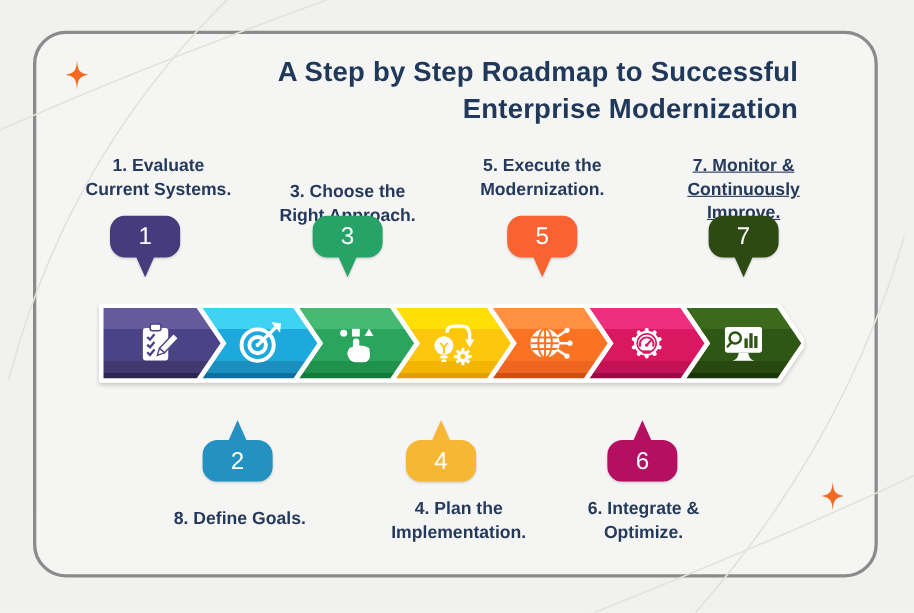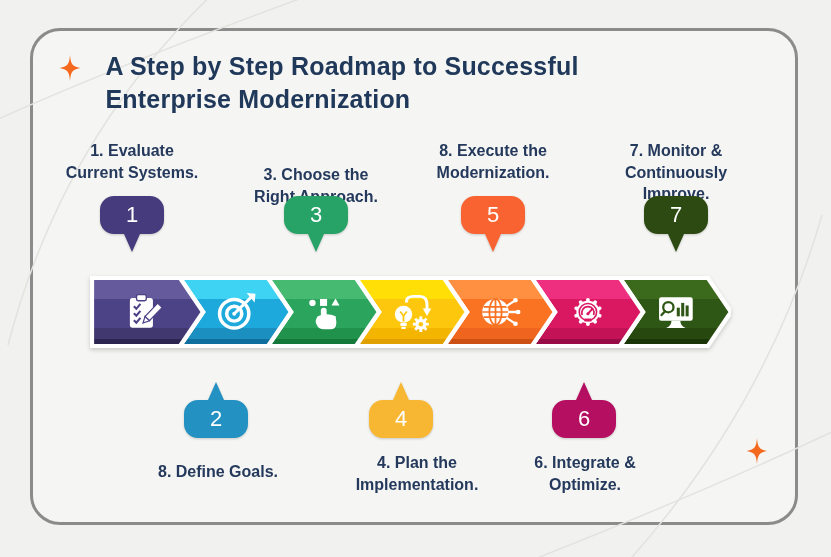--- a/index.html
+++ b/index.html
@@ -13,21 +13,21 @@
     position:absolute;left:30px;top:28px;width:768px;height:497px;
     box-sizing:border-box;border:3px solid var(--card-border,#8b8b8b);
     border-radius:30px;background:#f5f5f3;
   }
   .arcs{position:absolute;inset:0;pointer-events:none;}
   .sparkle{position:absolute;width:26px;height:26px;}
   .sparkle.tl{left:57px;top:55px;}
   .sparkle.br{left:744px;top:438px;}
   .title{
     position:absolute;left:50%;top:50px;transform:translateX(-50%);
-    width:620px;text-align:left;white-space:pre-line;
+    width:620px;text-align:right;white-space:pre-line;
     font-size:25px;font-weight:700;line-height:1.32;letter-spacing:.2px;
     color:var(--title-color,#20395a);
   }
   .step-label{
     position:absolute;transform:translateX(-50%);text-align:center;
     white-space:pre-line;font-size:16px;font-weight:700;line-height:1.35;
     color:var(--label-color,#24395c);
   }
   .bubble{position:absolute;width:64px;height:58px;filter:drop-shadow(0 1px 1px rgba(0,0,0,.18));}
   .bubble svg{position:absolute;left:0;top:0;}
@@ -58,27 +58,27 @@
   <svg class="sparkle tl" viewBox="0 0 24 24">
     <path d="M12 0 C12.7 8.2 13.8 10.6 21.5 12 C13.8 13.4 12.7 15.8 12 24 C11.3 15.8 10.2 13.4 2.5 12 C10.2 10.6 11.3 8.2 12 0 Z" fill="#f4691e"></path>
   </svg>
   <svg class="sparkle br" viewBox="0 0 24 24">
     <path d="M12 0 C12.7 8.2 13.8 10.6 21.5 12 C13.8 13.4 12.7 15.8 12 24 C11.3 15.8 10.2 13.4 2.5 12 C10.2 10.6 11.3 8.2 12 0 Z" fill="#f4691e"></path>
   </svg>
 
   <div class="title">A Step by Step Roadmap to Successful
 Enterprise Modernization</div>
 
-  <div class="step-label" style="left:132px;top:140px;">1. Evaluate
+  <div class="step-label" style="left:144px;top:140px;">1. Evaluate
 Current Systems.</div>
   <div class="step-label" style="left:316px;top:140px;margin-top:24px;">3. Choose the
 Right Approach.</div>
-  <div class="step-label" style="left:493px;top:140px;">8. Execute the
+  <div class="step-label" style="left:493px;top:140px;">5. Execute the
 Modernization.</div>
-  <div class="step-label" style="left:676px;top:140px;">7. Monitor &amp;
+  <div class="step-label" style="left:676px;top:140px;text-decoration:underline;">7. Monitor &amp;
 Continuously Improve.</div>
 
   <div class="bubble top" style="left:100px;top:196px;">
     <svg width="64" height="58" viewBox="0 0 64 58">
         <path class="bubble-shape" d="M14 0 H50 A14 14 0 0 1 64 14 V24 A14 14 0 0 1 50 38 H40 L32 56 L24 38 H14 A14 14 0 0 1 0 24 V14 A14 14 0 0 1 14 0 Z" fill="#463b7c"></path>
       </svg>
     <span class="num" style="color: rgb(255, 255, 255);">1</span>
   </div>
   <div class="bubble top" style="left:284px;top:196px;">
     <svg width="64" height="58" viewBox="0 0 64 58">

